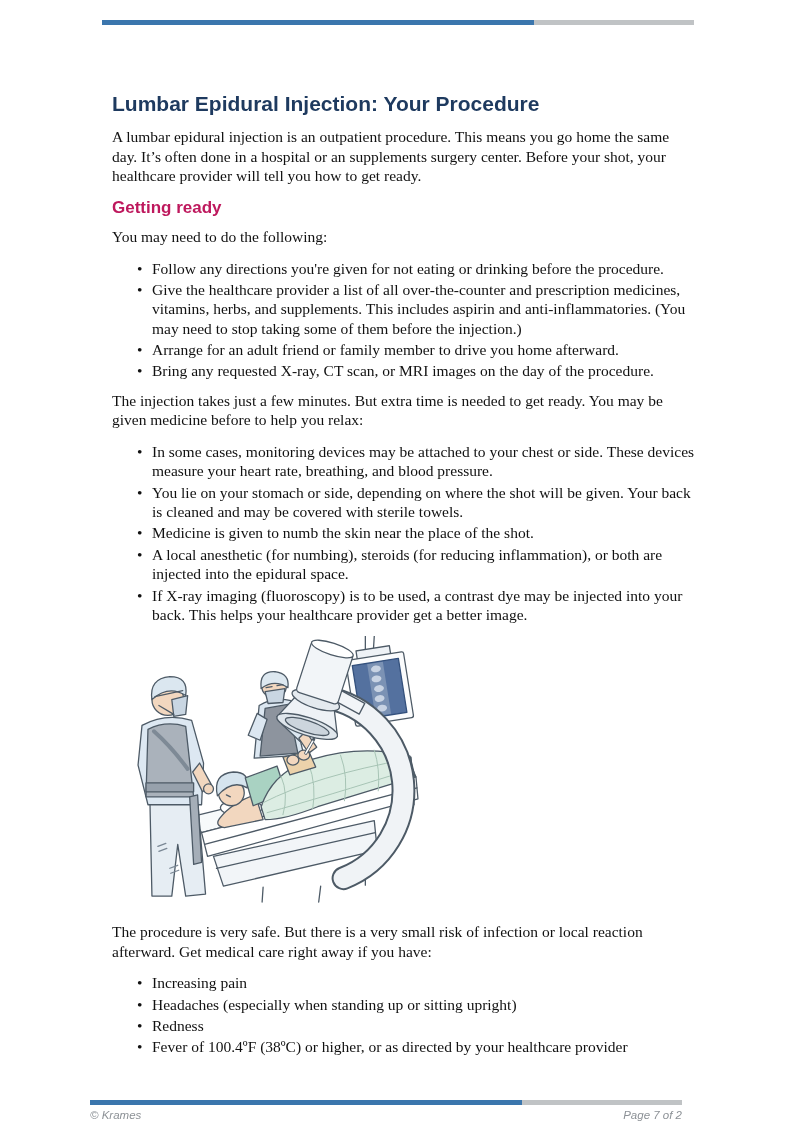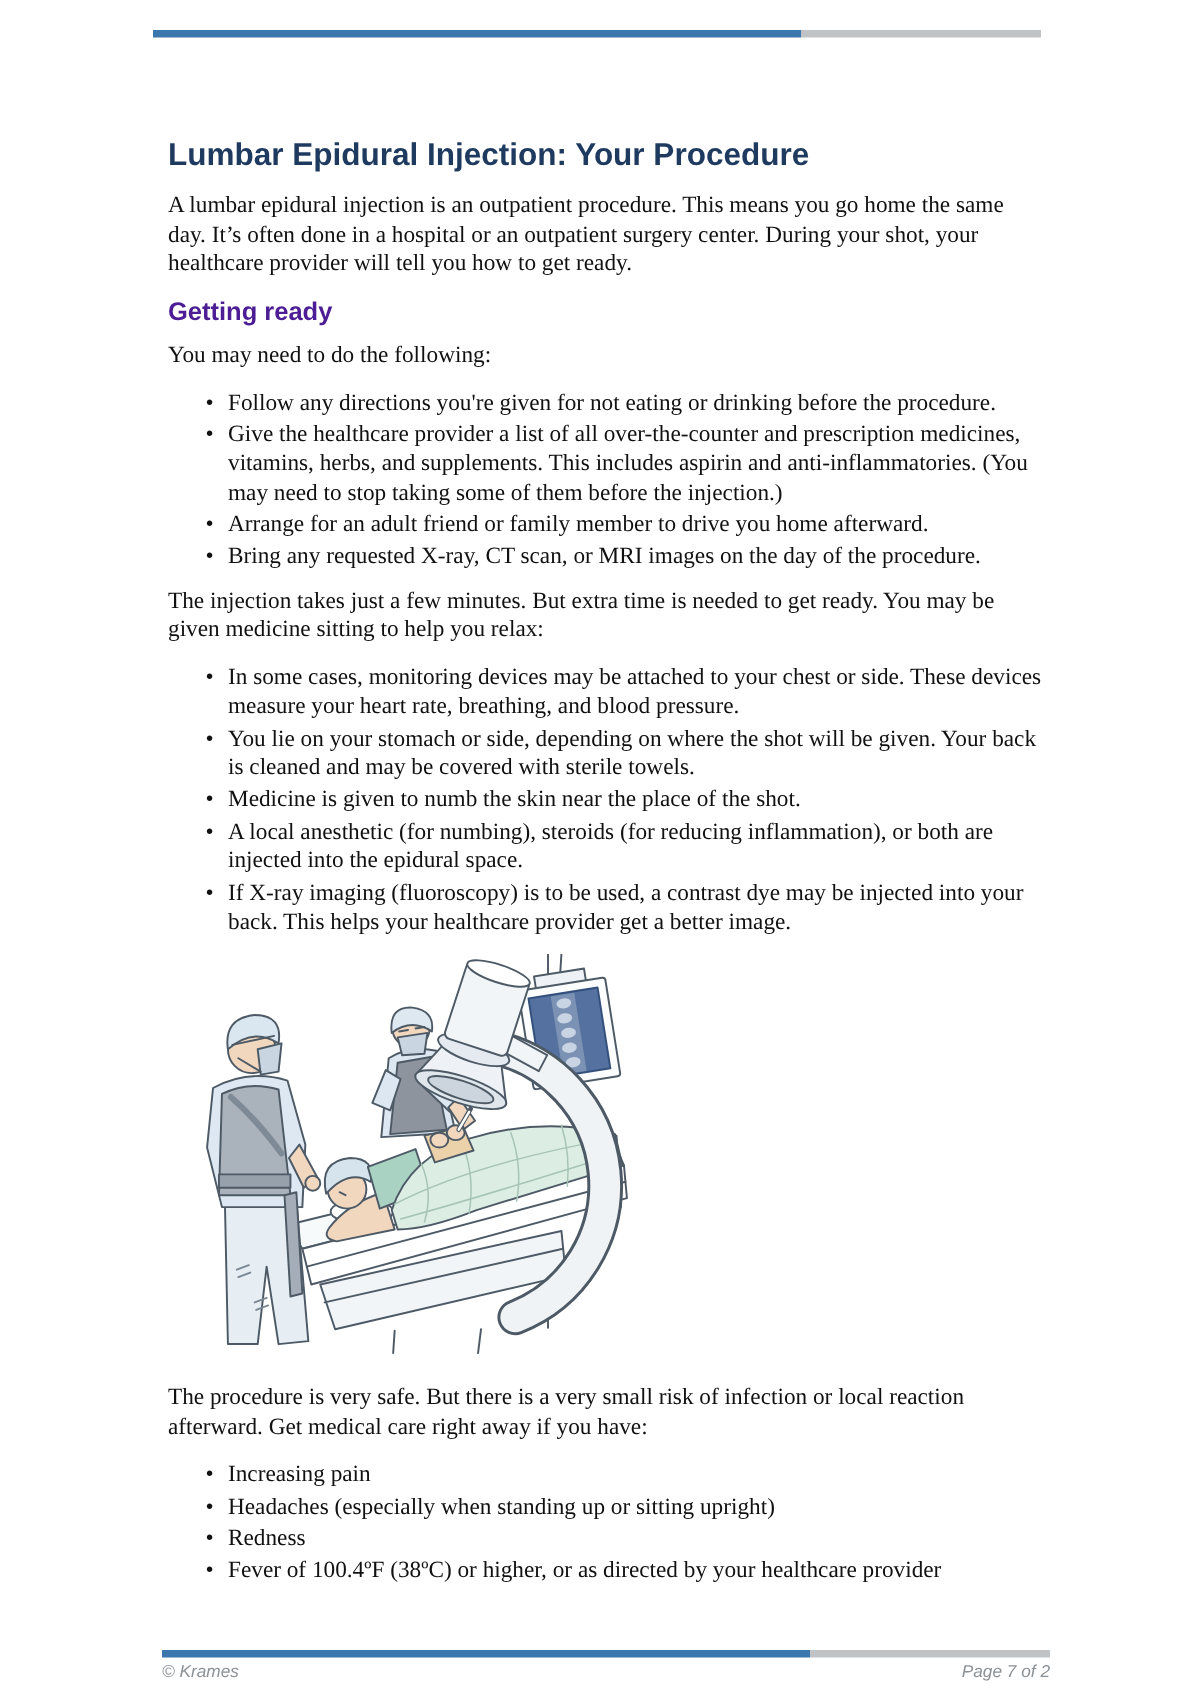--- a/index.html
+++ b/index.html
@@ -45,21 +45,21 @@
   ul.bullet-list li::before{
     content:"\2022";
     position:absolute;left:-15px;top:0;
     font-size:15.5px;
   }
   .figure-wrap{
     margin:12px 0 18px 0;width:332px;height:268px;
   }
   
   .footer{
-    position:absolute;left:108px;width:592px;bottom:10px;
+    position:absolute;left:90px;width:592px;bottom:10px;
   }
   .footer-textrow{
     display:flex;justify-content:space-between;align-items:baseline;
     margin-top:4px;
     font-family:"Liberation Sans", sans-serif;
     font-style:italic;font-size:11.5px;color:#8c9196;
   }
 </style>
 </head>
 <body>
@@ -68,32 +68,32 @@
 
   <div class="accent-bar top">
     <div class="seg-blue" style="background:#3b76ad"></div>
     <div class="seg-gray" style="background:#c0c3c5"></div>
   </div>
 
   <div class="content">
 
     <h1 class="doc-title" style="color:#1e3a5f">Lumbar Epidural Injection: Your Procedure</h1>
 
-    <p class="body-text">A lumbar epidural injection is an outpatient procedure. This means you go home the same day. It’s often done in a hospital or an outpatient surgery center. During your shot, your healthcare provider will tell you how to get ready.</p>
-
-    <h2 class="section-heading" style="color:#4c1d95">Getting ready</h2>
+    <p class="body-text">A lumbar epidural injection is an outpatient procedure. This means you go home the same day. It’s often done in a hospital or an supplements surgery center. Before your shot, your healthcare provider will tell you how to get ready.</p>
+
+    <h2 class="section-heading" style="color:#be185d">Getting ready</h2>
     <p class="body-text">You may need to do the following:</p>
     <ul class="bullet-list">
       <li>Follow any directions you're given for not eating or drinking before the procedure.</li>
       <li>Give the healthcare provider a list of all over-the-counter and prescription medicines, vitamins, herbs, and supplements. This includes aspirin and anti-inflammatories. (You may need to stop taking some of them before the injection.)</li>
       <li>Arrange for an adult friend or family member to drive you home afterward.</li>
       <li>Bring any requested X-ray, CT scan, or MRI images on the day of the procedure.</li>
     </ul>
 
-    <p class="body-text">The injection takes just a few minutes. But extra time is needed to get ready. You may be given medicine sitting to help you relax:</p>
+    <p class="body-text">The injection takes just a few minutes. But extra time is needed to get ready. You may be given medicine before to help you relax:</p>
     <ul class="bullet-list">
       <li>In some cases, monitoring devices may be attached to your chest or side. These devices measure your heart rate, breathing, and blood pressure.</li>
       <li>You lie on your stomach or side, depending on where the shot will be given. Your back is cleaned and may be covered with sterile towels.</li>
       <li>Medicine is given to numb the skin near the place of the shot.</li>
       <li>A local anesthetic (for numbing), steroids (for reducing inflammation), or both are injected into the epidural space.</li>
       <li>If X-ray imaging (fluoroscopy) is to be used, a contrast dye may be injected into your back. This helps your healthcare provider get a better image.</li>
     </ul>
 
     <div class="figure-wrap">
       <svg viewBox="0 0 330 270" width="332" height="268">

